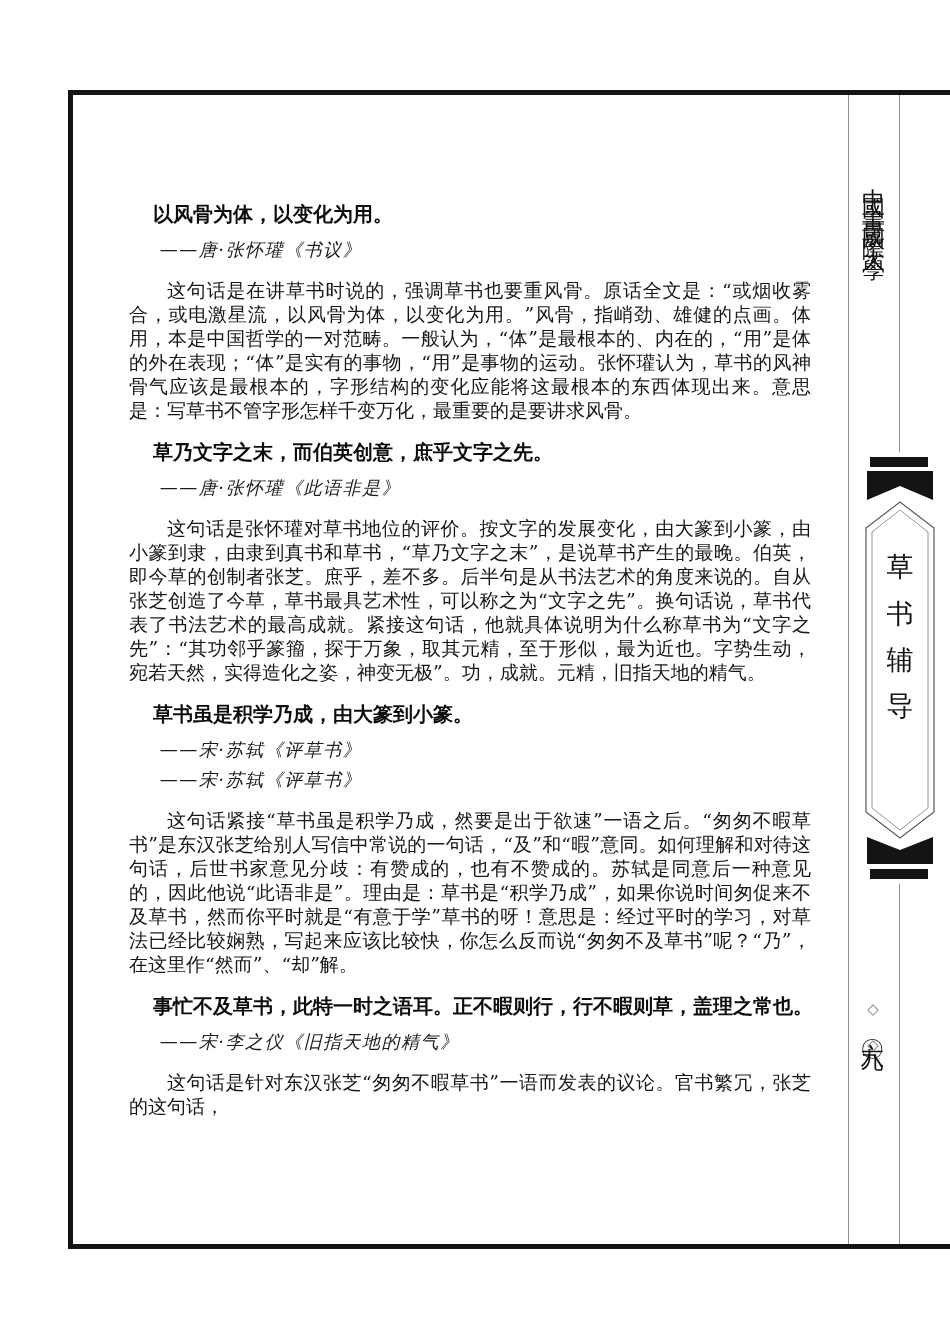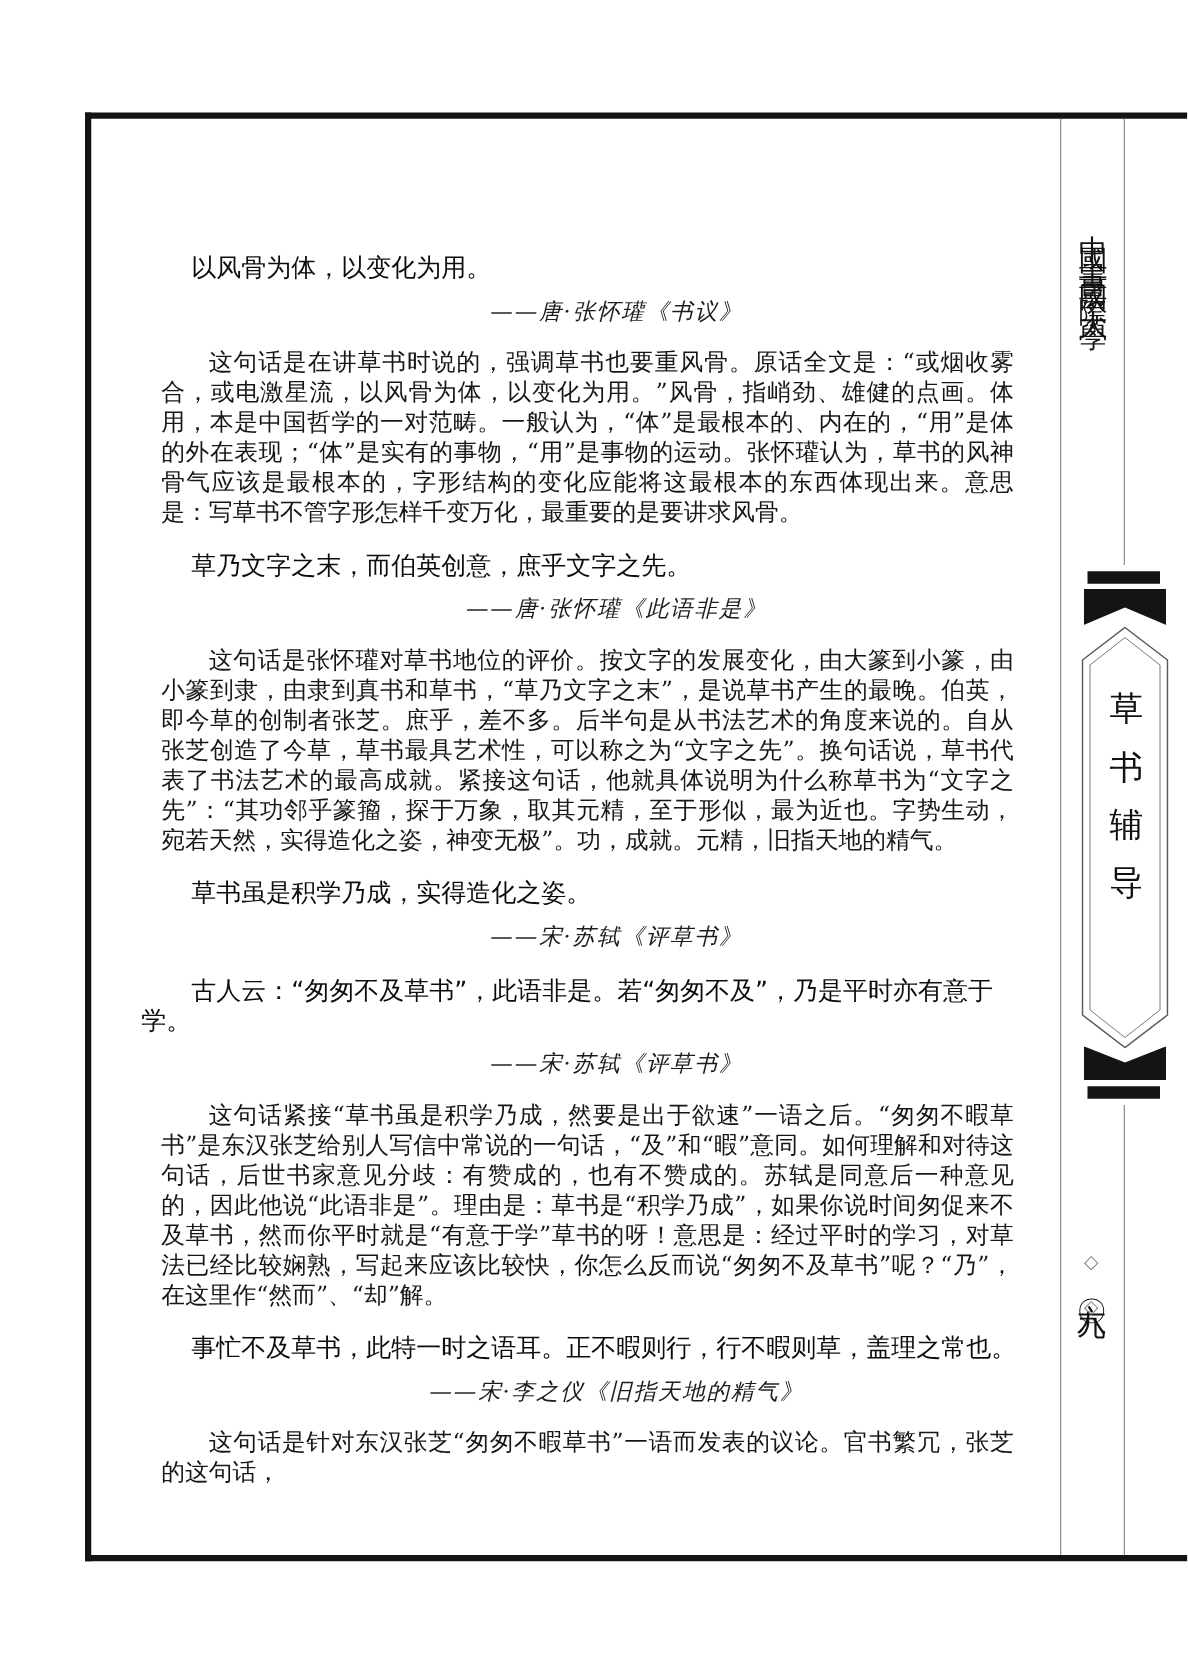--- a/index.html
+++ b/index.html
@@ -29,36 +29,35 @@
 
   
   .main-text {
     position: absolute;
     left: 113px;
     top: 184px;
     width: 714px;
   }
   .heading {
     font-family: "DejaVu Sans", sans-serif;
-    font-weight: 400;
+    font-weight: 700;
     font-size: 20px;
     line-height: 24px;
     color: #0c0c0c;
     text-indent: 2em;
     margin: 18px 0 12px 0;
   }
   .attr {
     font-size: 18px;
     line-height: 24px;
     font-style: italic;
     letter-spacing: 1.5px;
     color: #1c1c1c;
     text-indent: 2.6em;
     margin: 0 0 6px 0;
-    text-align: center;
   }
   .commentary {
     font-size: 19px;
     line-height: 24px;
     text-align: justify;
     text-indent: 2em;
     color: #161616;
     margin: 16px;
   }
 
@@ -165,26 +164,25 @@
       <p class="commentary">这句话是在讲草书时说的，强调草书也要重风骨。原话全文是：“或烟收雾合，或电激星流，以风骨为体，以变化为用。”风骨，指峭劲、雄健的点画。体用，本是中国哲学的一对范畴。一般认为，“体”是最根本的、内在的，“用”是体的外在表现；“体”是实有的事物，“用”是事物的运动。张怀瓘认为，草书的风神骨气应该是最根本的，字形结构的变化应能将这最根本的东西体现出来。意思是：写草书不管字形怎样千变万化，最重要的是要讲求风骨。</p>
     </div>
 
     <div class="section">
       <h2 class="heading">草乃文字之末，而伯英创意，庶乎文字之先。</h2>
       <p class="attr">——唐·张怀瓘《此语非是》</p>
       <p class="commentary">这句话是张怀瓘对草书地位的评价。按文字的发展变化，由大篆到小篆，由小篆到隶，由隶到真书和草书，“草乃文字之末”，是说草书产生的最晚。伯英，即今草的创制者张芝。庶乎，差不多。后半句是从书法艺术的角度来说的。自从张芝创造了今草，草书最具艺术性，可以称之为“文字之先”。换句话说，草书代表了书法艺术的最高成就。紧接这句话，他就具体说明为什么称草书为“文字之先”：“其功邻乎篆籀，探于万象，取其元精，至于形似，最为近也。字势生动，宛若天然，实得造化之姿，神变无极”。功，成就。元精，旧指天地的精气。</p>
     </div>
 
     <div class="section">
-      <h2 class="heading">草书虽是积学乃成，实得造化之姿。</h2>
+      <h2 class="heading">草书虽是积学乃成，由大篆到小篆。</h2>
       <p class="attr">——宋·苏轼《评草书》</p>
     </div>
 
     <div class="section">
-      <h2 class="heading">古人云：“匆匆不及草书”，此语非是。若“匆匆不及”，乃是平时亦有意于学。</h2>
       <p class="attr">——宋·苏轼《评草书》</p>
       <p class="commentary">这句话紧接“草书虽是积学乃成，然要是出于欲速”一语之后。“匆匆不暇草书”是东汉张芝给别人写信中常说的一句话，“及”和“暇”意同。如何理解和对待这句话，后世书家意见分歧：有赞成的，也有不赞成的。苏轼是同意后一种意见的，因此他说“此语非是”。理由是：草书是“积学乃成”，如果你说时间匆促来不及草书，然而你平时就是“有意于学”草书的呀！意思是：经过平时的学习，对草法已经比较娴熟，写起来应该比较快，你怎么反而说“匆匆不及草书”呢？“乃”，在这里作“然而”、“却”解。</p>
     </div>
 
     <div class="section">
       <h2 class="heading">事忙不及草书，此特一时之语耳。正不暇则行，行不暇则草，盖理之常也。</h2>
       <p class="attr">——宋·李之仪《旧指天地的精气》</p>
       <p class="commentary">这句话是针对东汉张芝“匆匆不暇草书”一语而发表的议论。官书繁冗，张芝的这句话，</p>
     </div>
 

